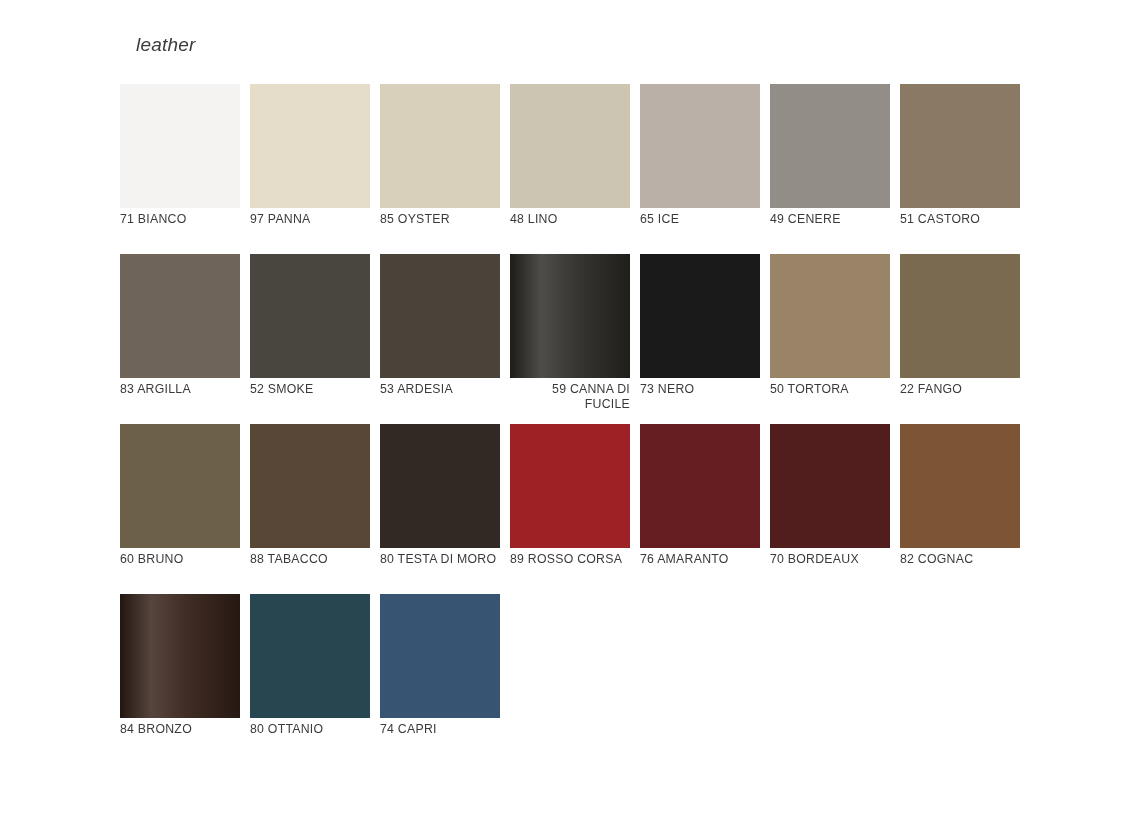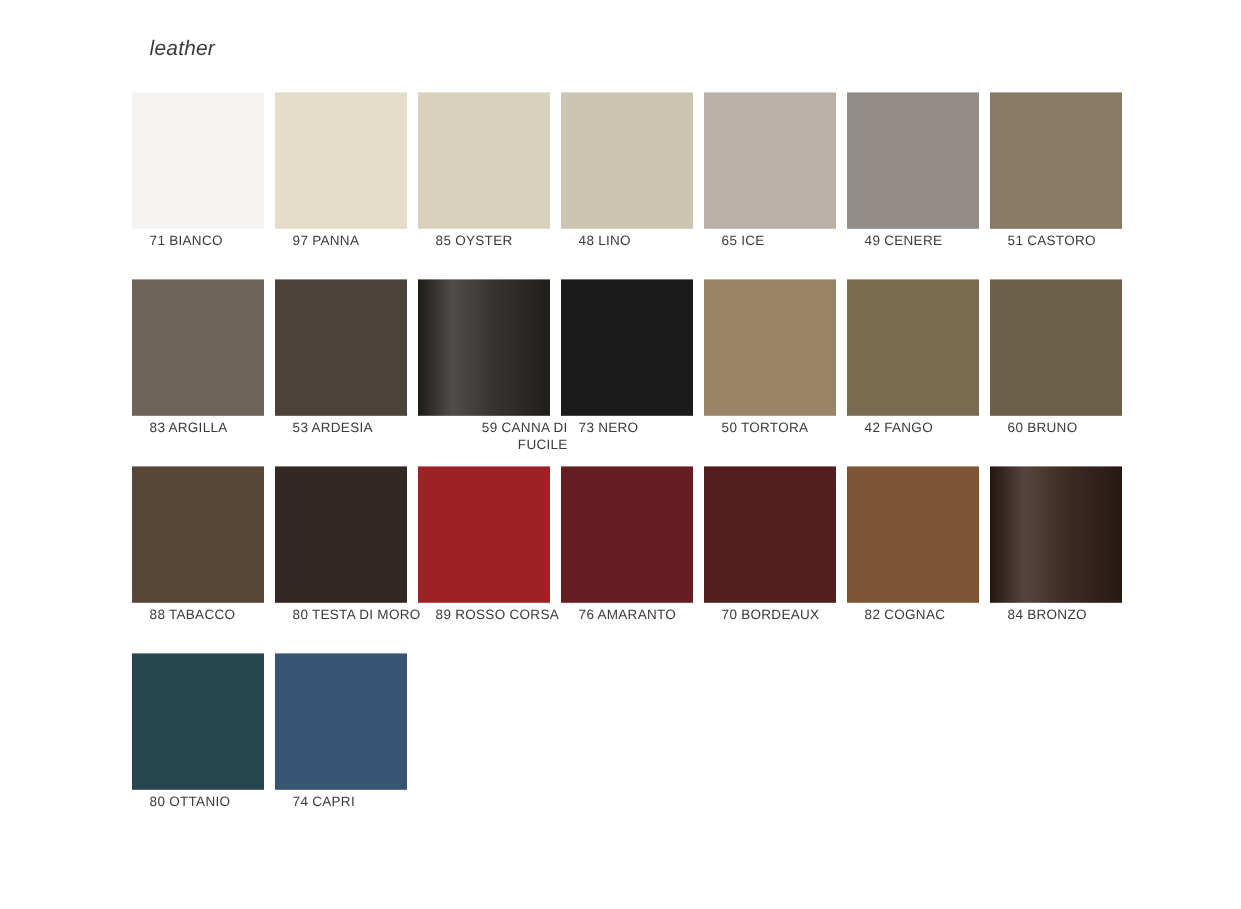--- a/index.html
+++ b/index.html
@@ -50,21 +50,21 @@
     position: relative;
   }
   .swatch-chip {
     width: 120px;
     height: 124px;
     display: block;
   }
   .swatch-label {
     position: absolute;
     top: 128px;
-    left: 16px;
+    left: 0;
     width: 142px;
     font-size: 12.3px;
     line-height: 15px;
     letter-spacing: 0.25px;
     color: #3a3a3a;
     white-space: normal;
   }
   .swatch-label.wrap-narrow {
     width: 120px;
     text-align: right;
@@ -104,38 +104,42 @@
       </div>
       <div class="swatch-cell">
         <div class="swatch-chip" style="background: rgb(138, 121, 99);"></div>
         <div class="swatch-label">51 CASTORO</div>
       </div>
       <div class="swatch-cell">
         <div class="swatch-chip" style="background: rgb(110, 100, 89);"></div>
         <div class="swatch-label">83 ARGILLA</div>
       </div>
       <div class="swatch-cell">
+        <div class="swatch-chip" style="background: rgb(73, 70, 64);"></div>
+        <div class="swatch-label">52 SMOKE</div>
+      </div>
+      <div class="swatch-cell">
         <div class="swatch-chip" style="background: rgb(75, 66, 58);"></div>
         <div class="swatch-label">53 ARDESIA</div>
       </div>
       <div class="swatch-cell">
         <div class="swatch-chip" style="background: linear-gradient(90deg, rgb(30, 28, 25) 0%, rgb(79, 77, 74) 26%, rgb(56, 54, 50) 55%, rgb(32, 30, 27) 100%);"></div>
         <div class="swatch-label wrap-narrow">59 CANNA DI FUCILE</div>
       </div>
       <div class="swatch-cell">
         <div class="swatch-chip" style="background: rgb(26, 26, 27);"></div>
         <div class="swatch-label">73 NERO</div>
       </div>
       <div class="swatch-cell">
         <div class="swatch-chip" style="background: rgb(154, 132, 103);"></div>
         <div class="swatch-label">50 TORTORA</div>
       </div>
       <div class="swatch-cell">
         <div class="swatch-chip" style="background: rgb(122, 106, 79);"></div>
-        <div class="swatch-label">42 FANGO</div>
+        <div class="swatch-label">22 FANGO</div>
       </div>
       <div class="swatch-cell">
         <div class="swatch-chip" style="background: rgb(109, 96, 73);"></div>
         <div class="swatch-label">60 BRUNO</div>
       </div>
       <div class="swatch-cell">
         <div class="swatch-chip" style="background: rgb(88, 70, 54);"></div>
         <div class="swatch-label">88 TABACCO</div>
       </div>
       <div class="swatch-cell">

